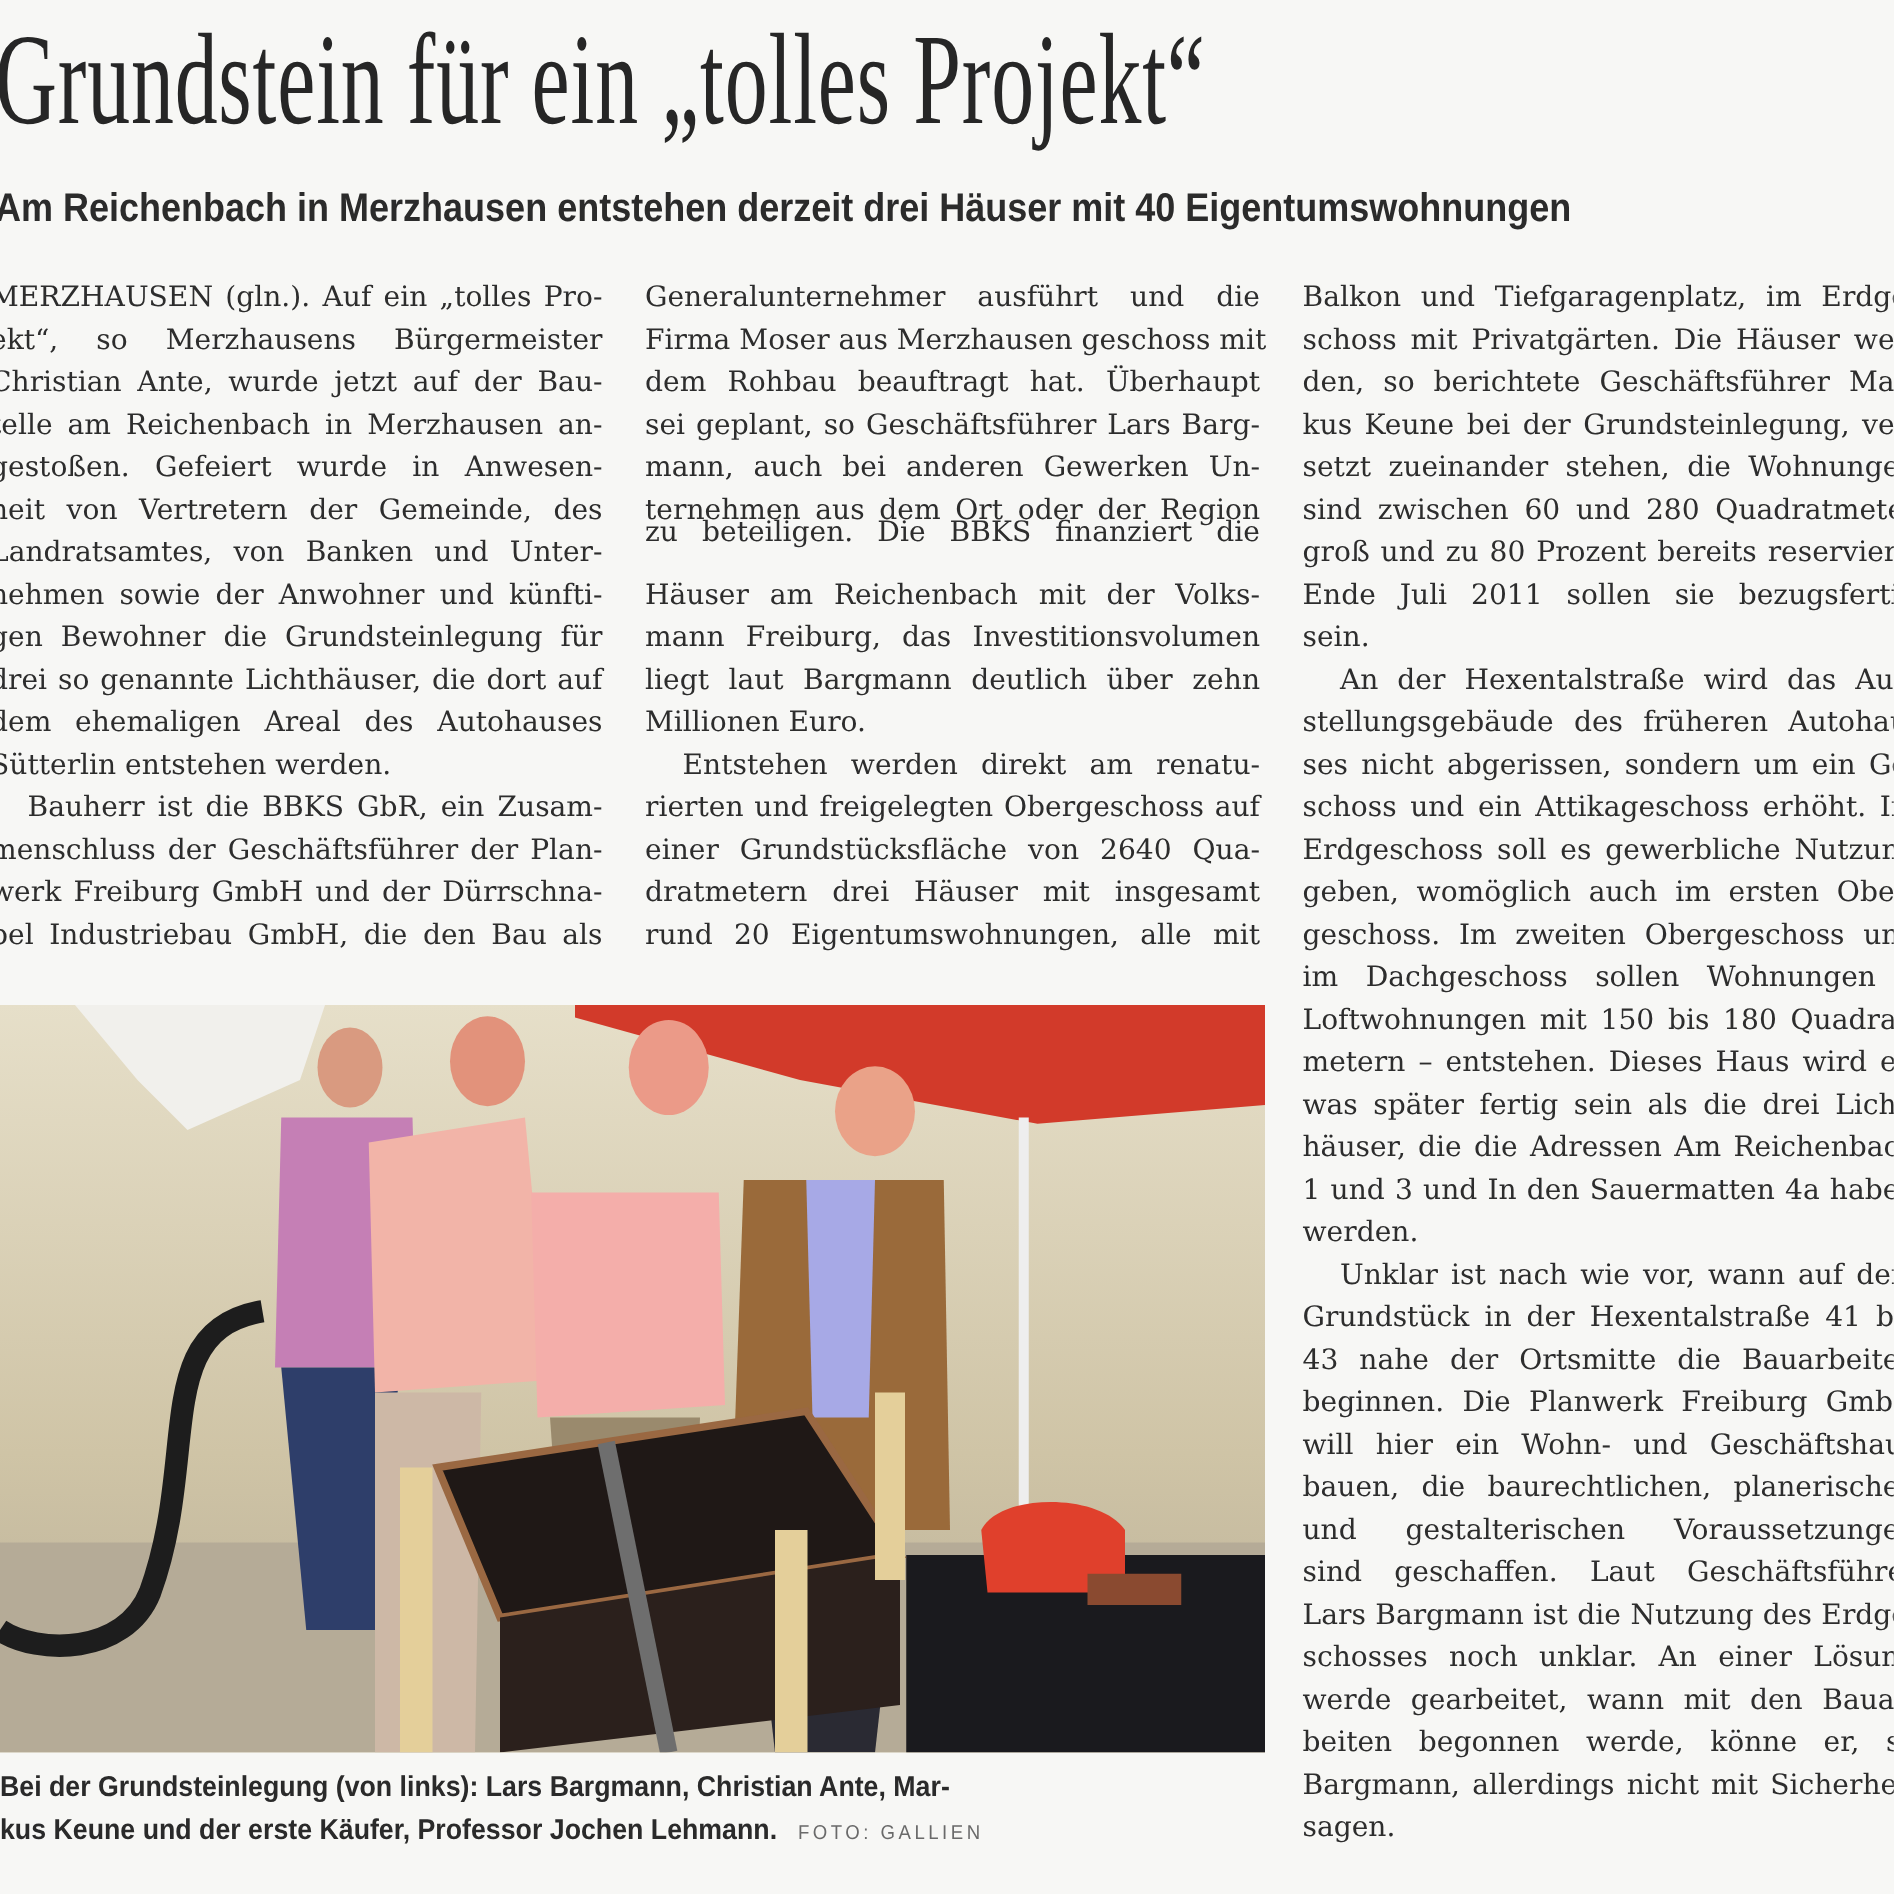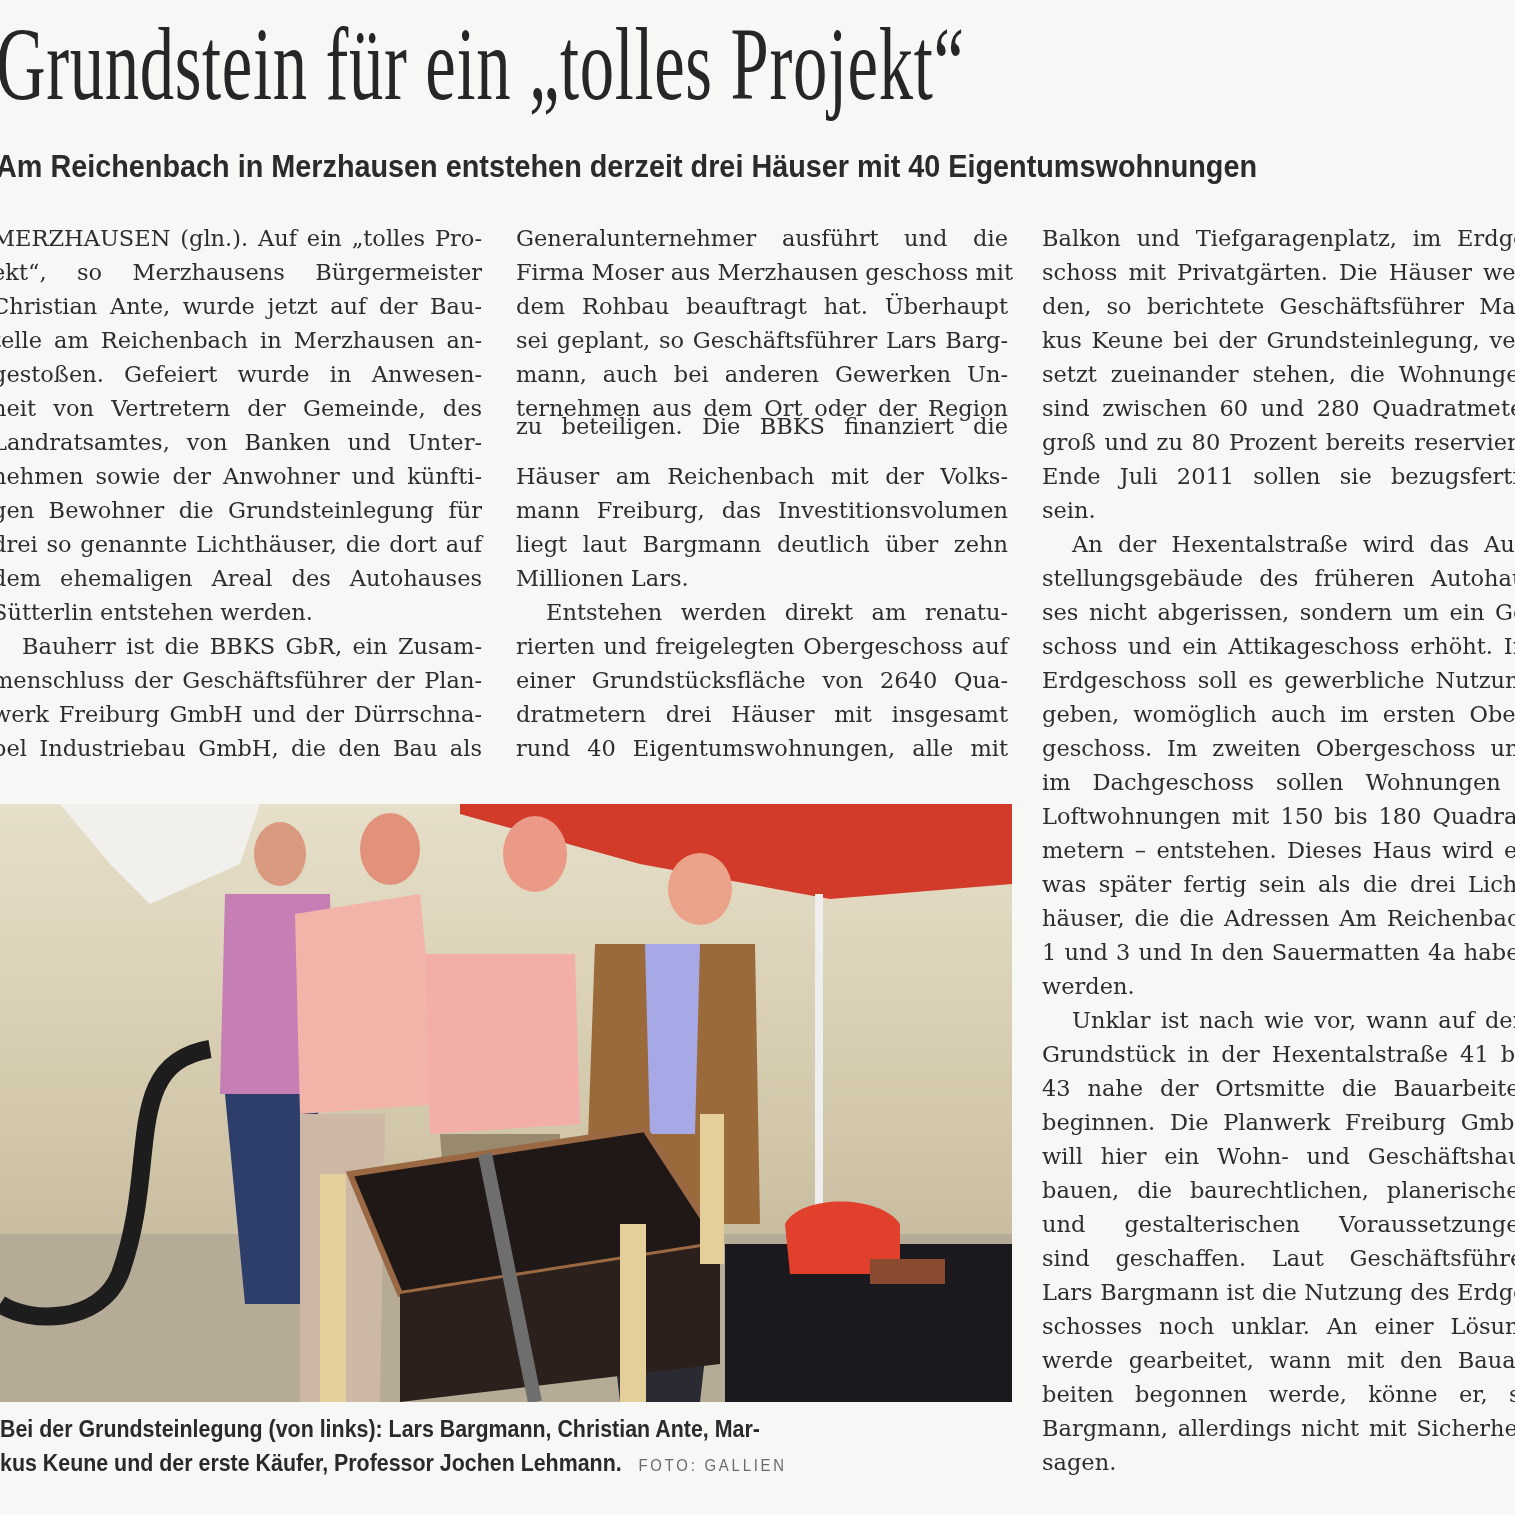--- a/index.html
+++ b/index.html
@@ -43,26 +43,26 @@
     <div class="line" style="top: 0px; width: 492px;">Generalunternehmer ausführt und die</div>
     <div class="line" style="top: 34px; width: 492px;">Firma Moser aus Merzhausen geschoss mit</div>
     <div class="line" style="top: 68px; width: 492px;">dem Rohbau beauftragt hat. Überhaupt</div>
     <div class="line" style="top: 102px; width: 492px;">sei geplant, so Geschäftsführer Lars Barg-</div>
     <div class="line" style="top: 136px; width: 492px;">mann, auch bei anderen Gewerken Un-</div>
     <div class="line" style="top: 170px; width: 492px;">ternehmen aus dem Ort oder der Region</div>
     <div class="line" style="top: 188px; width: 492px;">zu beteiligen. Die BBKS finanziert die</div>
     <div class="line" style="top: 238px; width: 492px;">Häuser am Reichenbach mit der Volks-</div>
     <div class="line" style="top: 272px; width: 492px;">mann Freiburg, das Investitionsvolumen</div>
     <div class="line" style="top: 306px; width: 492px;">liegt laut Bargmann deutlich über zehn</div>
-    <div class="line last" style="top: 340px; width: 492px;">Millionen Lars.</div>
+    <div class="line last" style="top: 340px; width: 492px;">Millionen Euro.</div>
     <div class="line indent" style="top: 374px; width: 492px;">Entstehen werden direkt am renatu-</div>
     <div class="line" style="top: 408px; width: 492px;">rierten und freigelegten Obergeschoss auf</div>
     <div class="line" style="top: 442px; width: 492px;">einer Grundstücksfläche von 2640 Qua-</div>
     <div class="line" style="top: 476px; width: 492px;">dratmetern drei Häuser mit insgesamt</div>
-    <div class="line" style="top: 510px; width: 492px;">rund 40 Eigentumswohnungen, alle mit</div>
+    <div class="line" style="top: 510px; width: 492px;">rund 20 Eigentumswohnungen, alle mit</div>
   </div>
 <div class="col" id="col2" style="left:1042px;top:221px;width:492px;">
     <div class="line" style="top: 0px; width: 492px;">Balkon und Tiefgaragenplatz, im Erdge-</div>
     <div class="line" style="top: 34px; width: 492px;">schoss mit Privatgärten. Die Häuser wer-</div>
     <div class="line" style="top: 68px; width: 492px;">den, so berichtete Geschäftsführer Mar-</div>
     <div class="line" style="top: 102px; width: 492px;">kus Keune bei der Grundsteinlegung, ver-</div>
     <div class="line" style="top: 136px; width: 492px;">setzt zueinander stehen, die Wohnungen</div>
     <div class="line" style="top: 170px; width: 492px;">sind zwischen 60 und 280 Quadratmeter</div>
     <div class="line" style="top: 204px; width: 492px;">groß und zu 80 Prozent bereits reserviert.</div>
     <div class="line" style="top: 238px; width: 492px;">Ende Juli 2011 sollen sie bezugsfertig</div>

